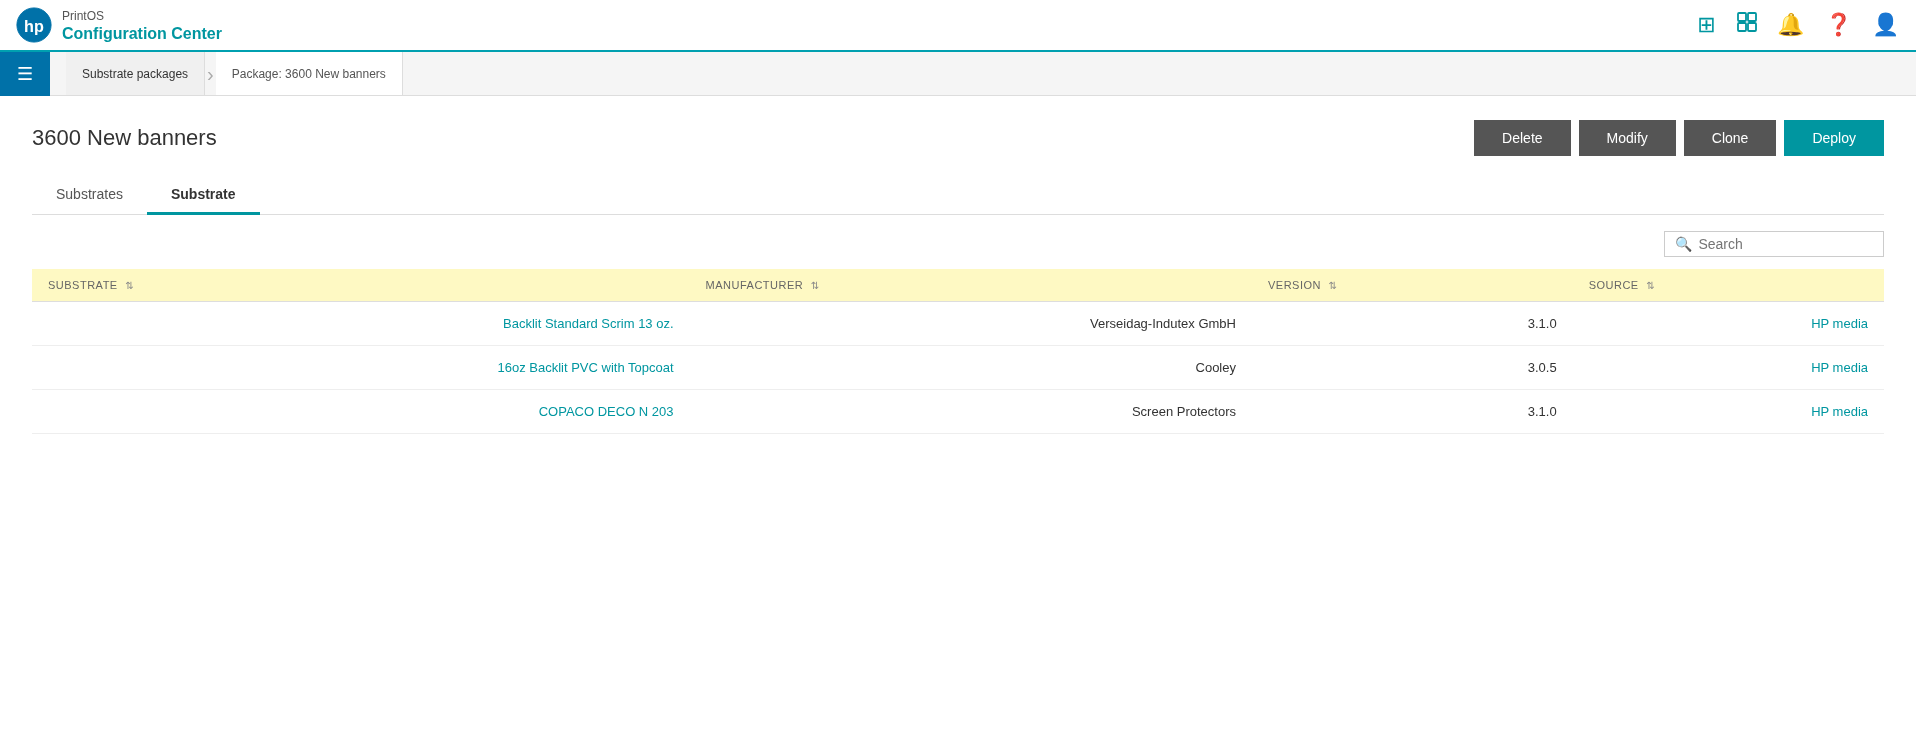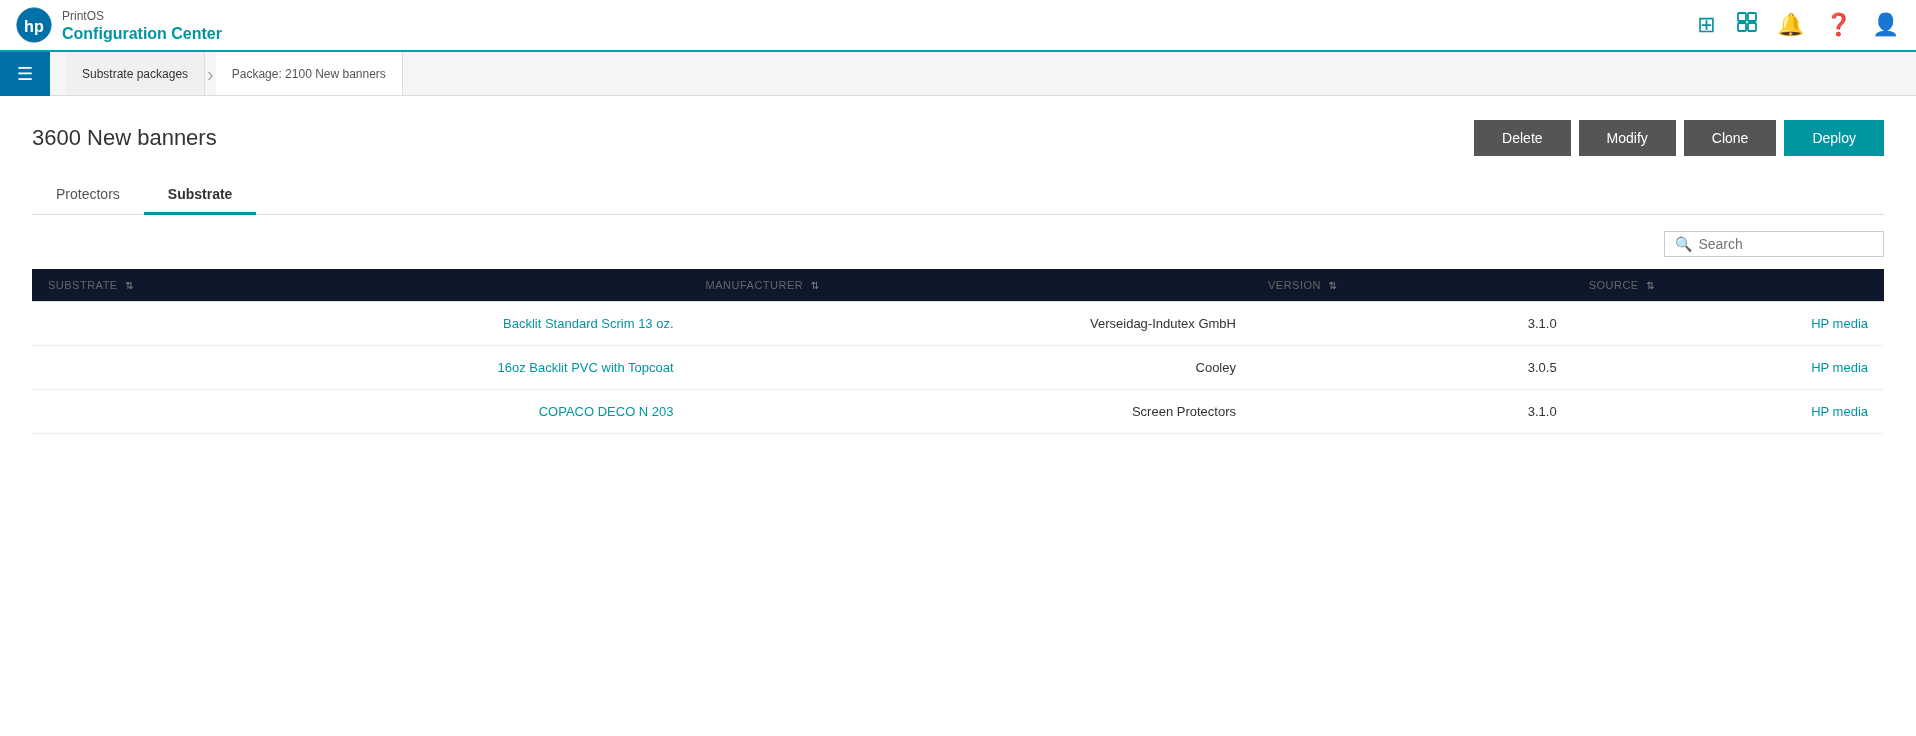--- a/index.html
+++ b/index.html
@@ -232,21 +232,21 @@
       color: #999;
     }
 
     
     .data-table {
       width: 100%;
       border-collapse: collapse;
       font-size: 13px;
     }
     .data-table thead tr {
-      background: #0f172a;
+      background: #fef9c3;
     }
     .data-table th {
       text-align: left;
       padding: 10px 16px;
       font-size: 11px;
       color: #666;
       text-transform: uppercase;
       letter-spacing: 0.5px;
       font-weight: normal;
       border-bottom: 1px solid #ddd;
@@ -303,41 +303,41 @@
 </header>
 
 <div class="top-bar">
   <div class="sidebar-toggle">☰</div>
   <nav class="breadcrumb">
     <div class="breadcrumb-item">
       <span>Substrate packages</span>
     </div>
     <span class="breadcrumb-arrow">›</span>
     <div class="breadcrumb-item active">
-      <span>Package: 2100 New banners</span>
+      <span>Package: 3600 New banners</span>
     </div>
   </nav>
 </div>
 
 <main class="main-content">
 
   <div class="title-row">
     <h1 class="page-title">3600 New banners</h1>
     <div class="action-buttons">
       <button class="btn btn-dark">Delete</button>
       <button class="btn btn-dark">Modify</button>
       <button class="btn btn-dark">Clone</button>
       <button class="btn btn-primary">Deploy</button>
     </div>
   </div>
 
 
   <div class="tabs">
     <div class="tab">
-      <span>Protectors</span>
+      <span>Substrates</span>
     </div>
     <div class="tab active">
       <span>Substrate</span>
     </div>
   </div>
 
   <div class="search-row">
     <div class="search-box">
       <span class="search-icon">🔍</span>
       <input type="text" class="search-input" placeholder="Search" style="">

